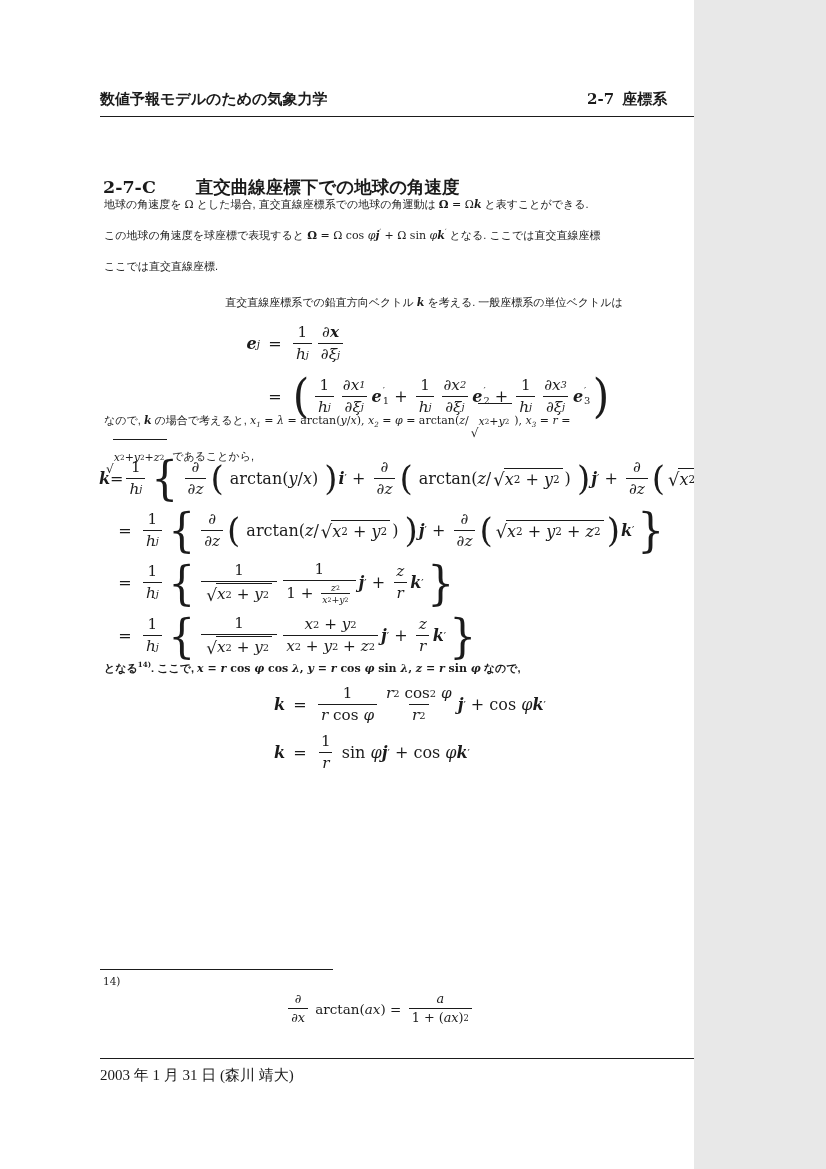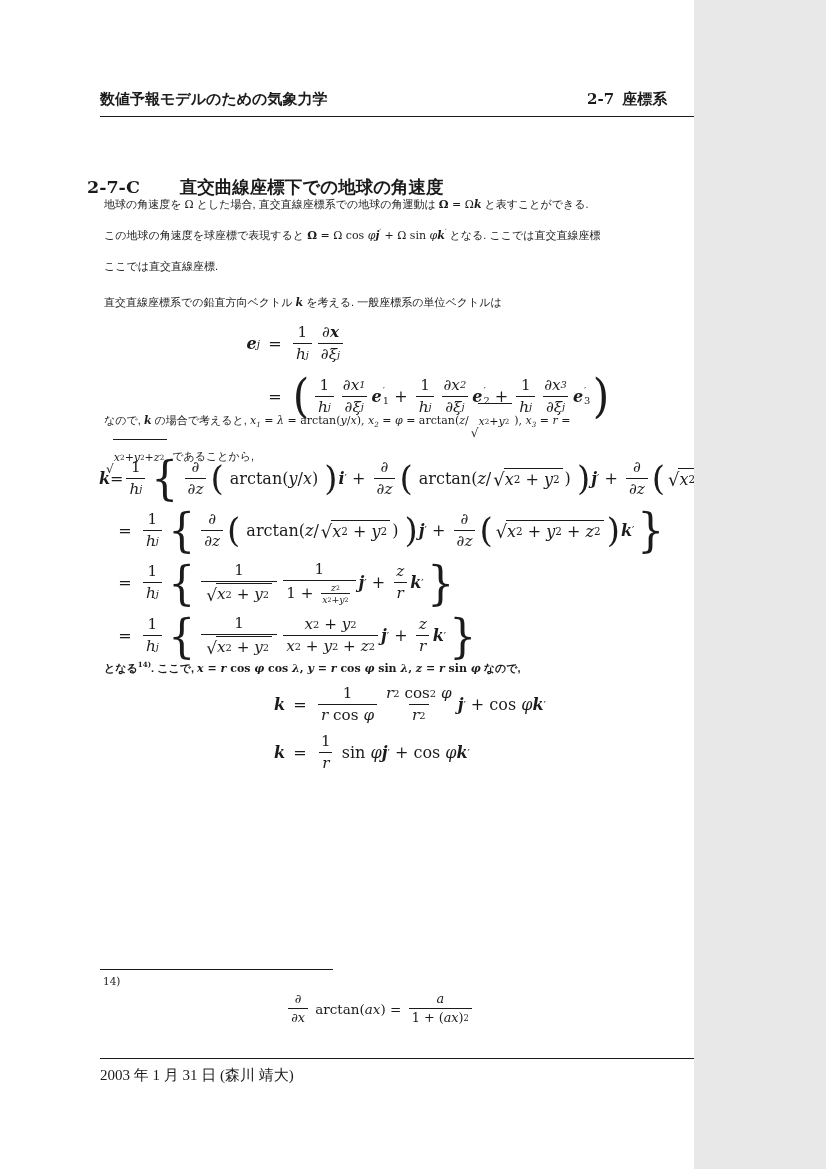--- a/index.html
+++ b/index.html
@@ -10,29 +10,29 @@
   .bf{font-family:"DejaVu Serif",serif;font-style:italic;font-weight:bold;}
   .bfr{font-family:"DejaVu Serif",serif;font-weight:bold;}
 
   
   #hdr{position:absolute;left:100px;top:90px;width:626px;display:flex;justify-content:space-between;align-items:flex-end;border-bottom:1.6px solid #1b1b1b;padding-bottom:7px;font-size:15px;font-weight:bold;}
   #hdr .hright{display:flex;gap:8px;align-items:baseline;justify-content:space-between;}
   #hdr .pgno{margin-left:30px;font-family:"DejaVu Serif",serif;}
   #hdr .secno{font-family:"DejaVu Serif",serif;}
 
   
-  #sechead{position:absolute;left:84px;top:143px;font-size:17.5px;font-weight:bold;display:flex;align-items:baseline;}
+  #sechead{position:absolute;left:100px;top:143px;font-size:17.5px;font-weight:bold;display:flex;align-items:baseline;}
   #sechead .num{font-family:"DejaVu Serif",serif;}
   #sechead .ttl{margin-left:37px;font-family:"Liberation Sans",sans-serif;margin-top:32px;}
 
   
   .para{position:absolute;left:104px;width:640px;font-size:11px;}
   .pline{line-height:30px;}
   #para1{top:189px;}
-  #para2{top:287px;}
+  #para2{top:287px;text-align:center;}
   #para3{top:403px;}
   #para3 .pline{line-height:34px;}
   #para4{top:653px;font-weight:bold;}
 
   
   .eqblock{position:absolute;left:100px;width:700px;font-size:16px;}
   .eqrow{display:flex;align-items:center;}
   .lhs{display:flex;justify-content:flex-end;align-items:center;}
   .op{width:30px;display:flex;justify-content:center;align-items:center;}
   .rhs{display:flex;align-items:center;}

